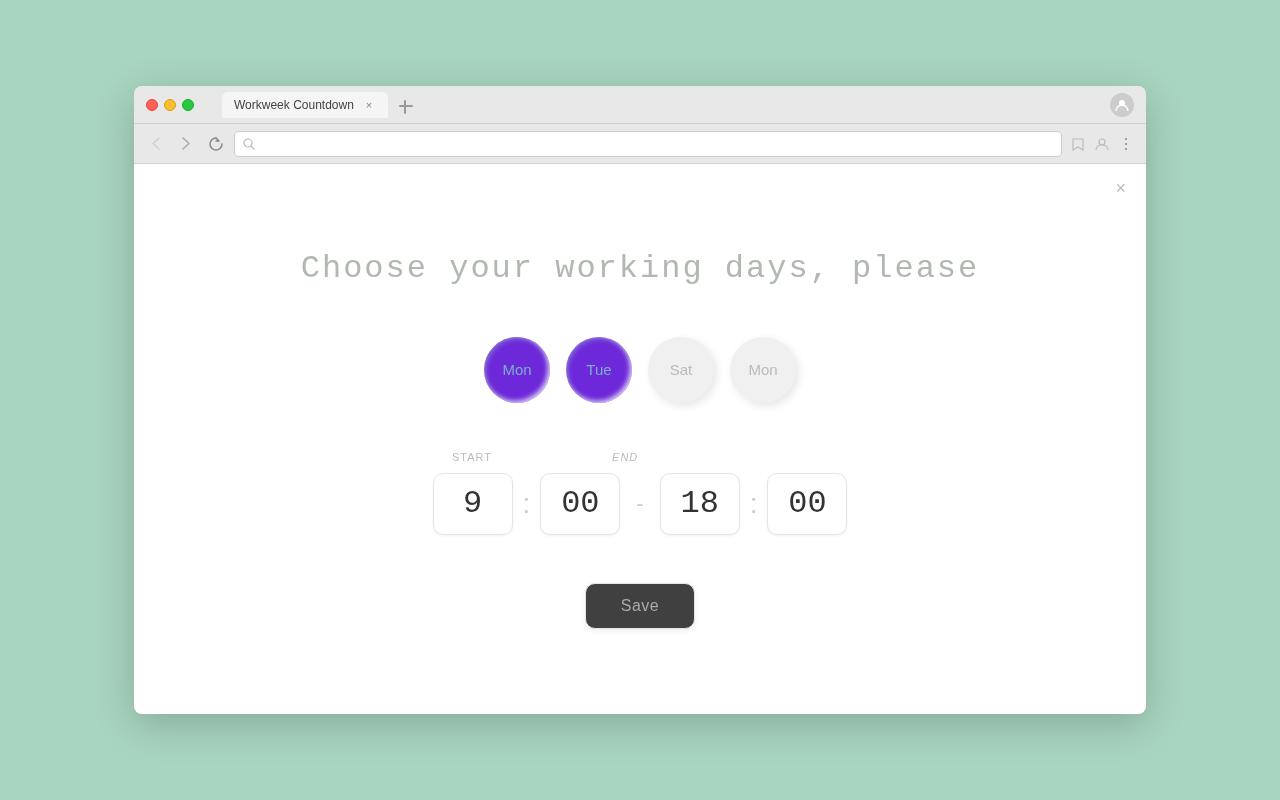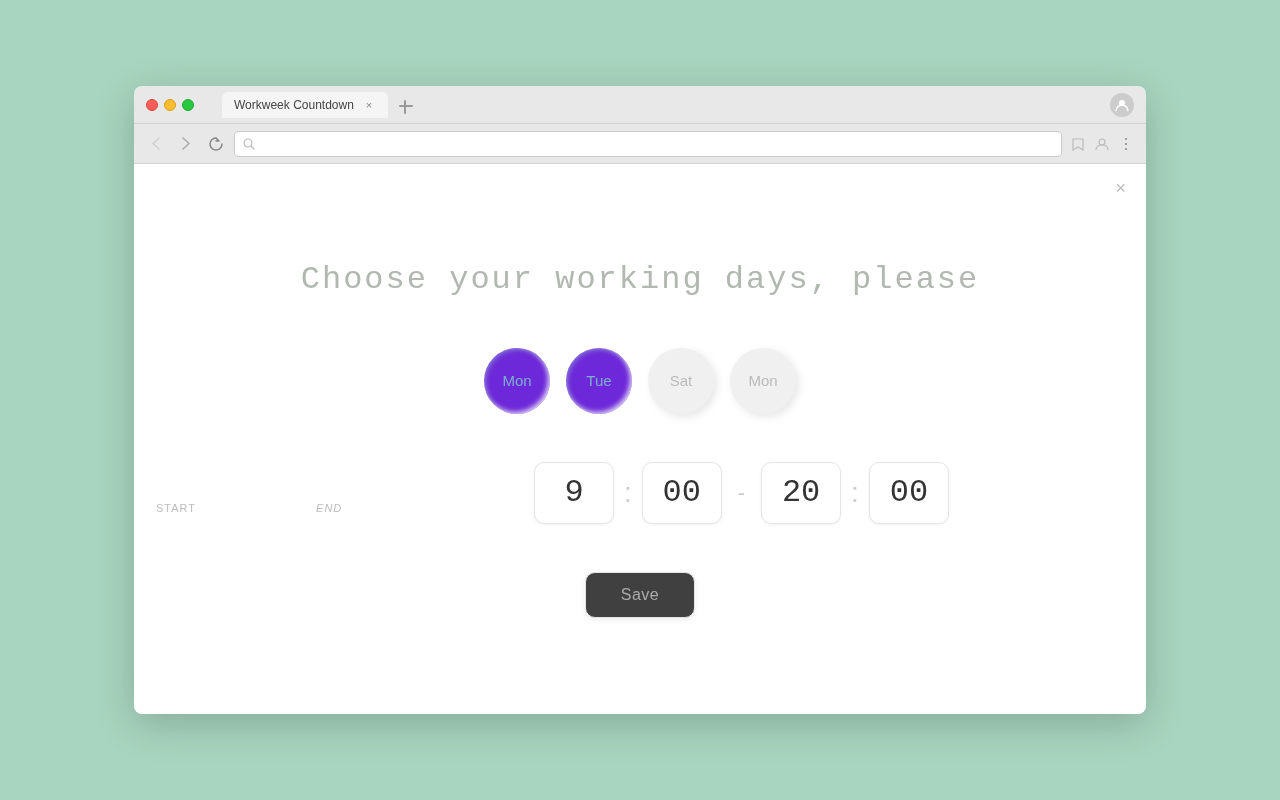--- a/index.html
+++ b/index.html
@@ -244,22 +244,22 @@
     }
 
     .day-btn.inactive {
       background: #f0f0f0;
       color: #bbb;
       box-shadow: 3px 3px 8px rgba(0,0,0,0.1), -2px -2px 6px rgba(255,255,255,0.9);
     }
 
     .time-section {
       display: flex;
-      flex-direction: row;
-      align-items: flex-end;
+      flex-direction: column;
+      align-items: center;
       margin-bottom: 48px;
       width: 100%;
     }
 
     .time-labels {
       display: flex;
       gap: 0;
       margin-bottom: 10px;
       width: 380px;
     }
@@ -441,21 +441,21 @@
         <div class="time-section">
           <div class="time-labels">
             <span class="time-label start">START</span>
             <span class="time-label end">END</span>
           </div>
           <div class="time-row">
             <div class="time-box">9</div>
             <span class="time-separator">:</span>
             <div class="time-box">00</div>
             <span class="time-dash">-</span>
-            <div class="time-box">20</div>
+            <div class="time-box">18</div>
             <span class="time-separator">:</span>
             <div class="time-box">00</div>
           </div>
         </div>
 
         <button class="save-btn">Save</button>
       </div>
     </div>
   </div>
 </div>

